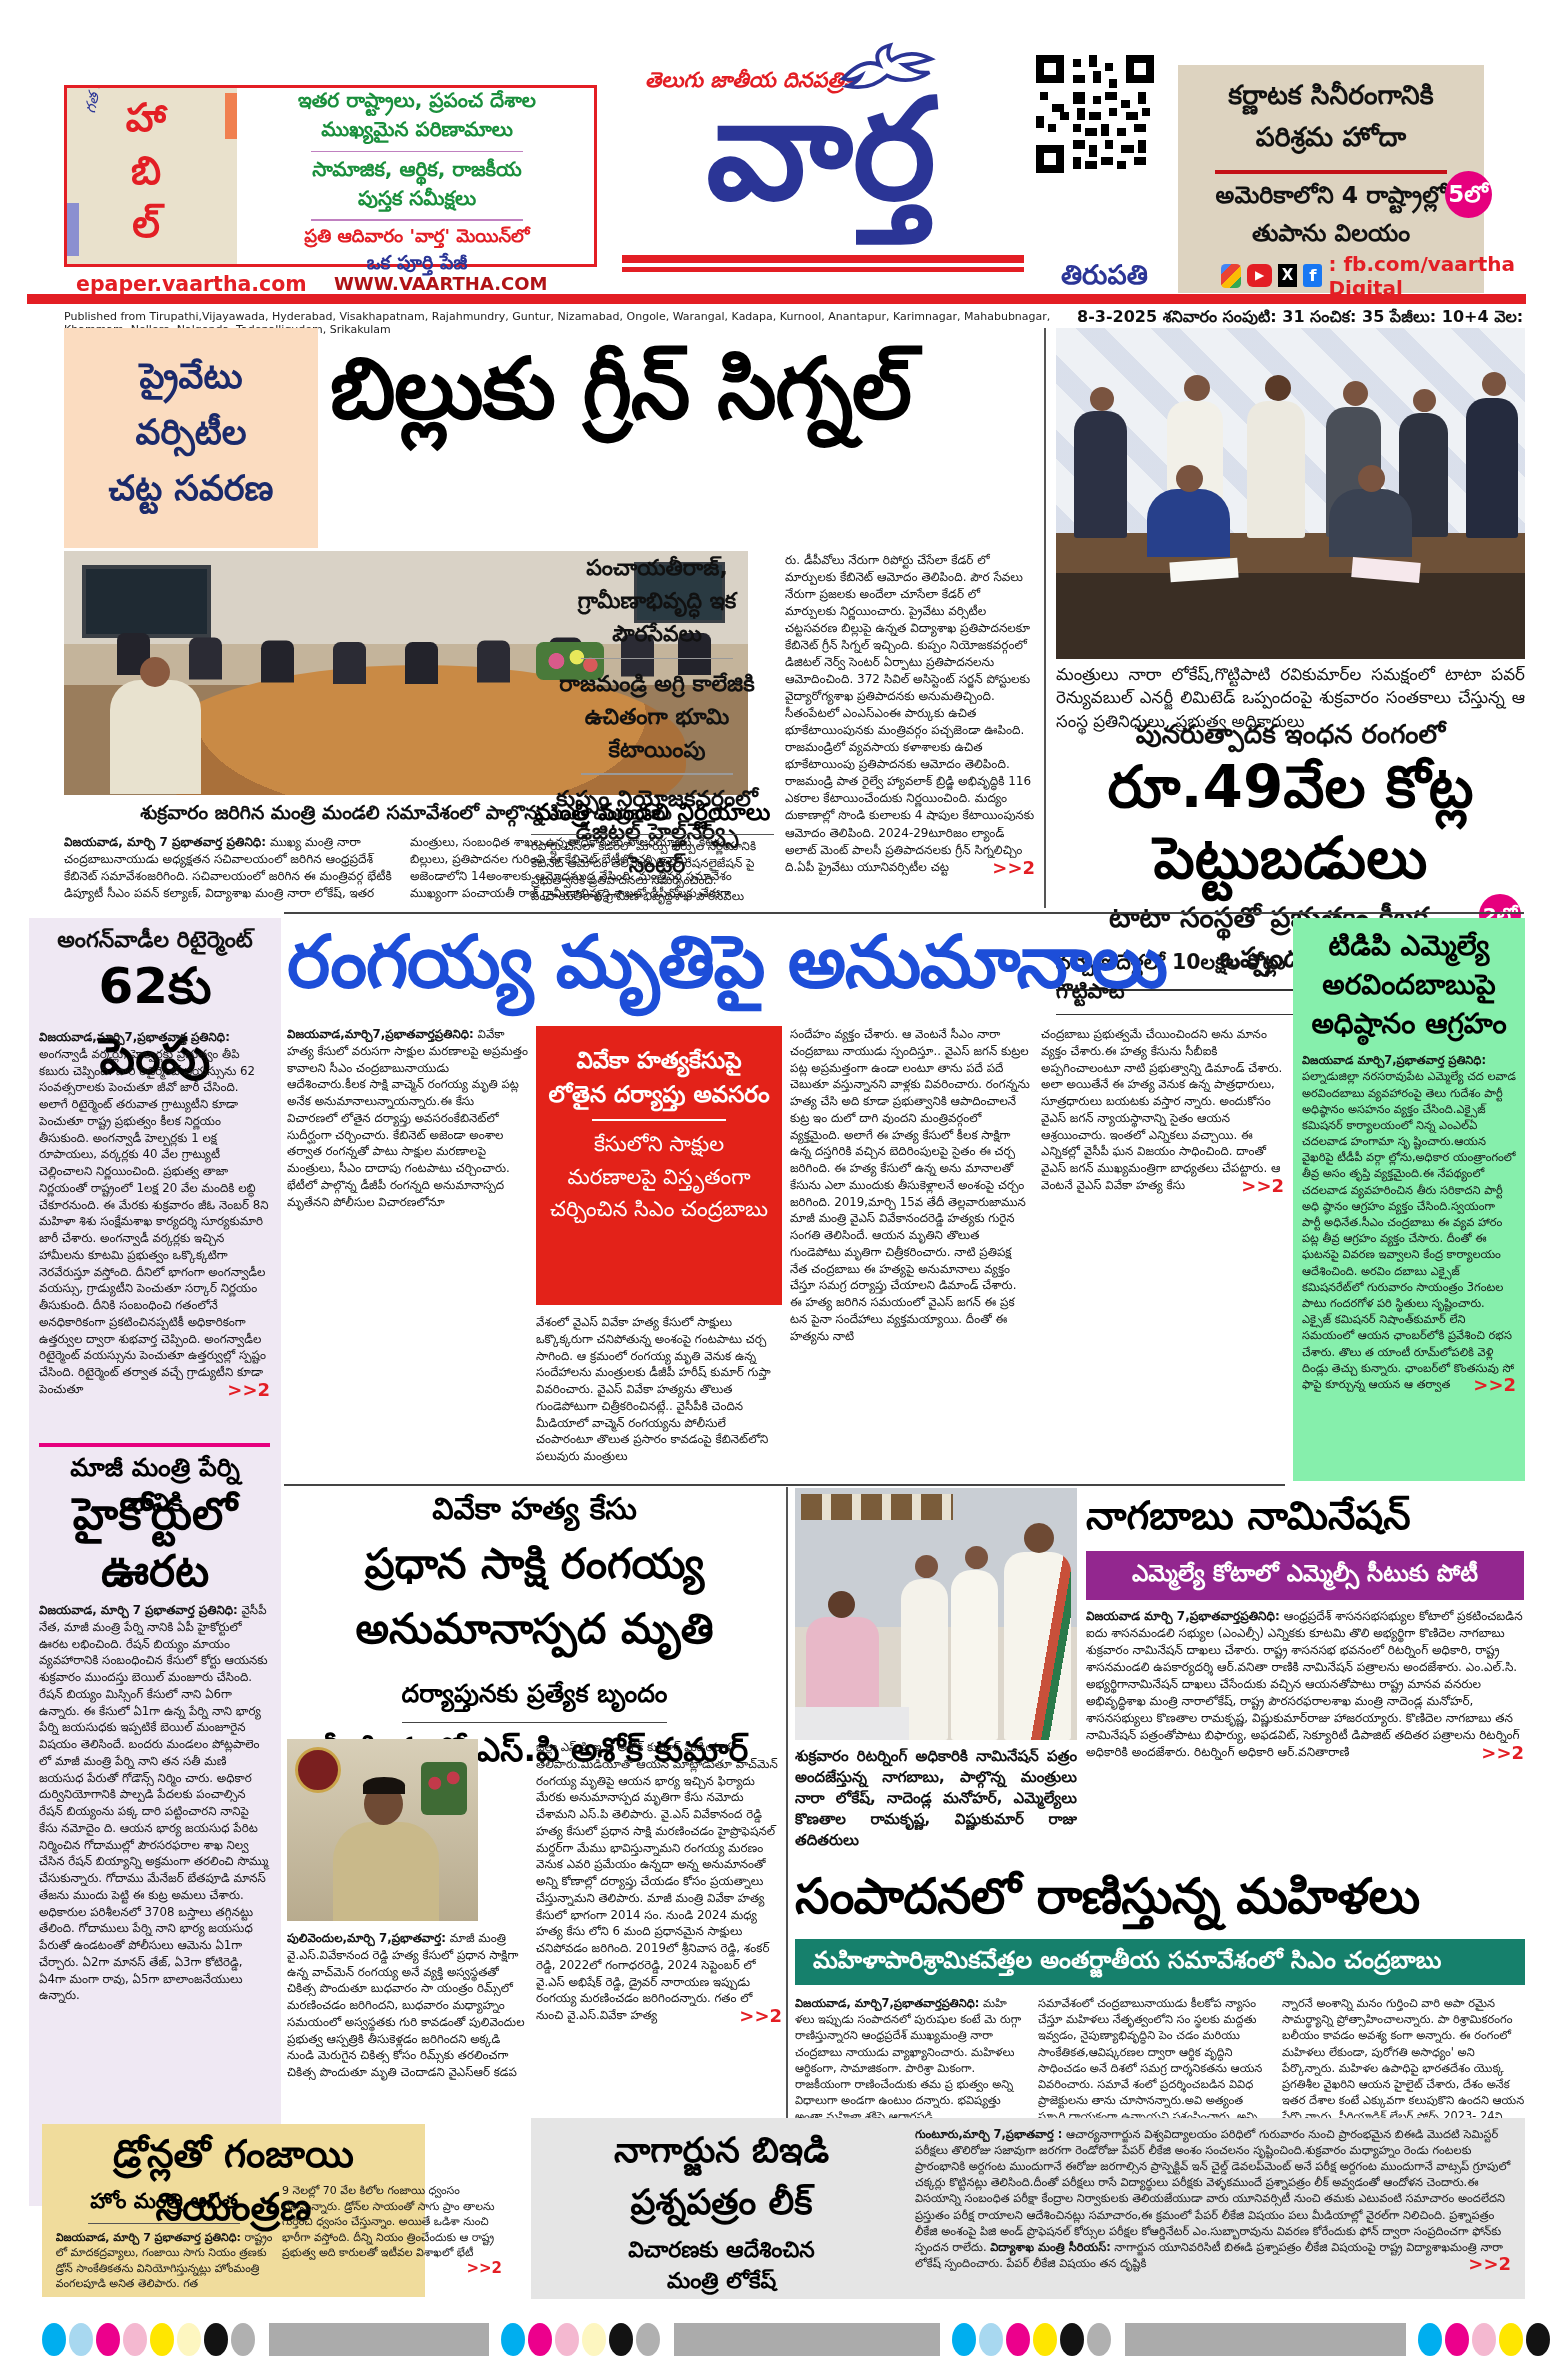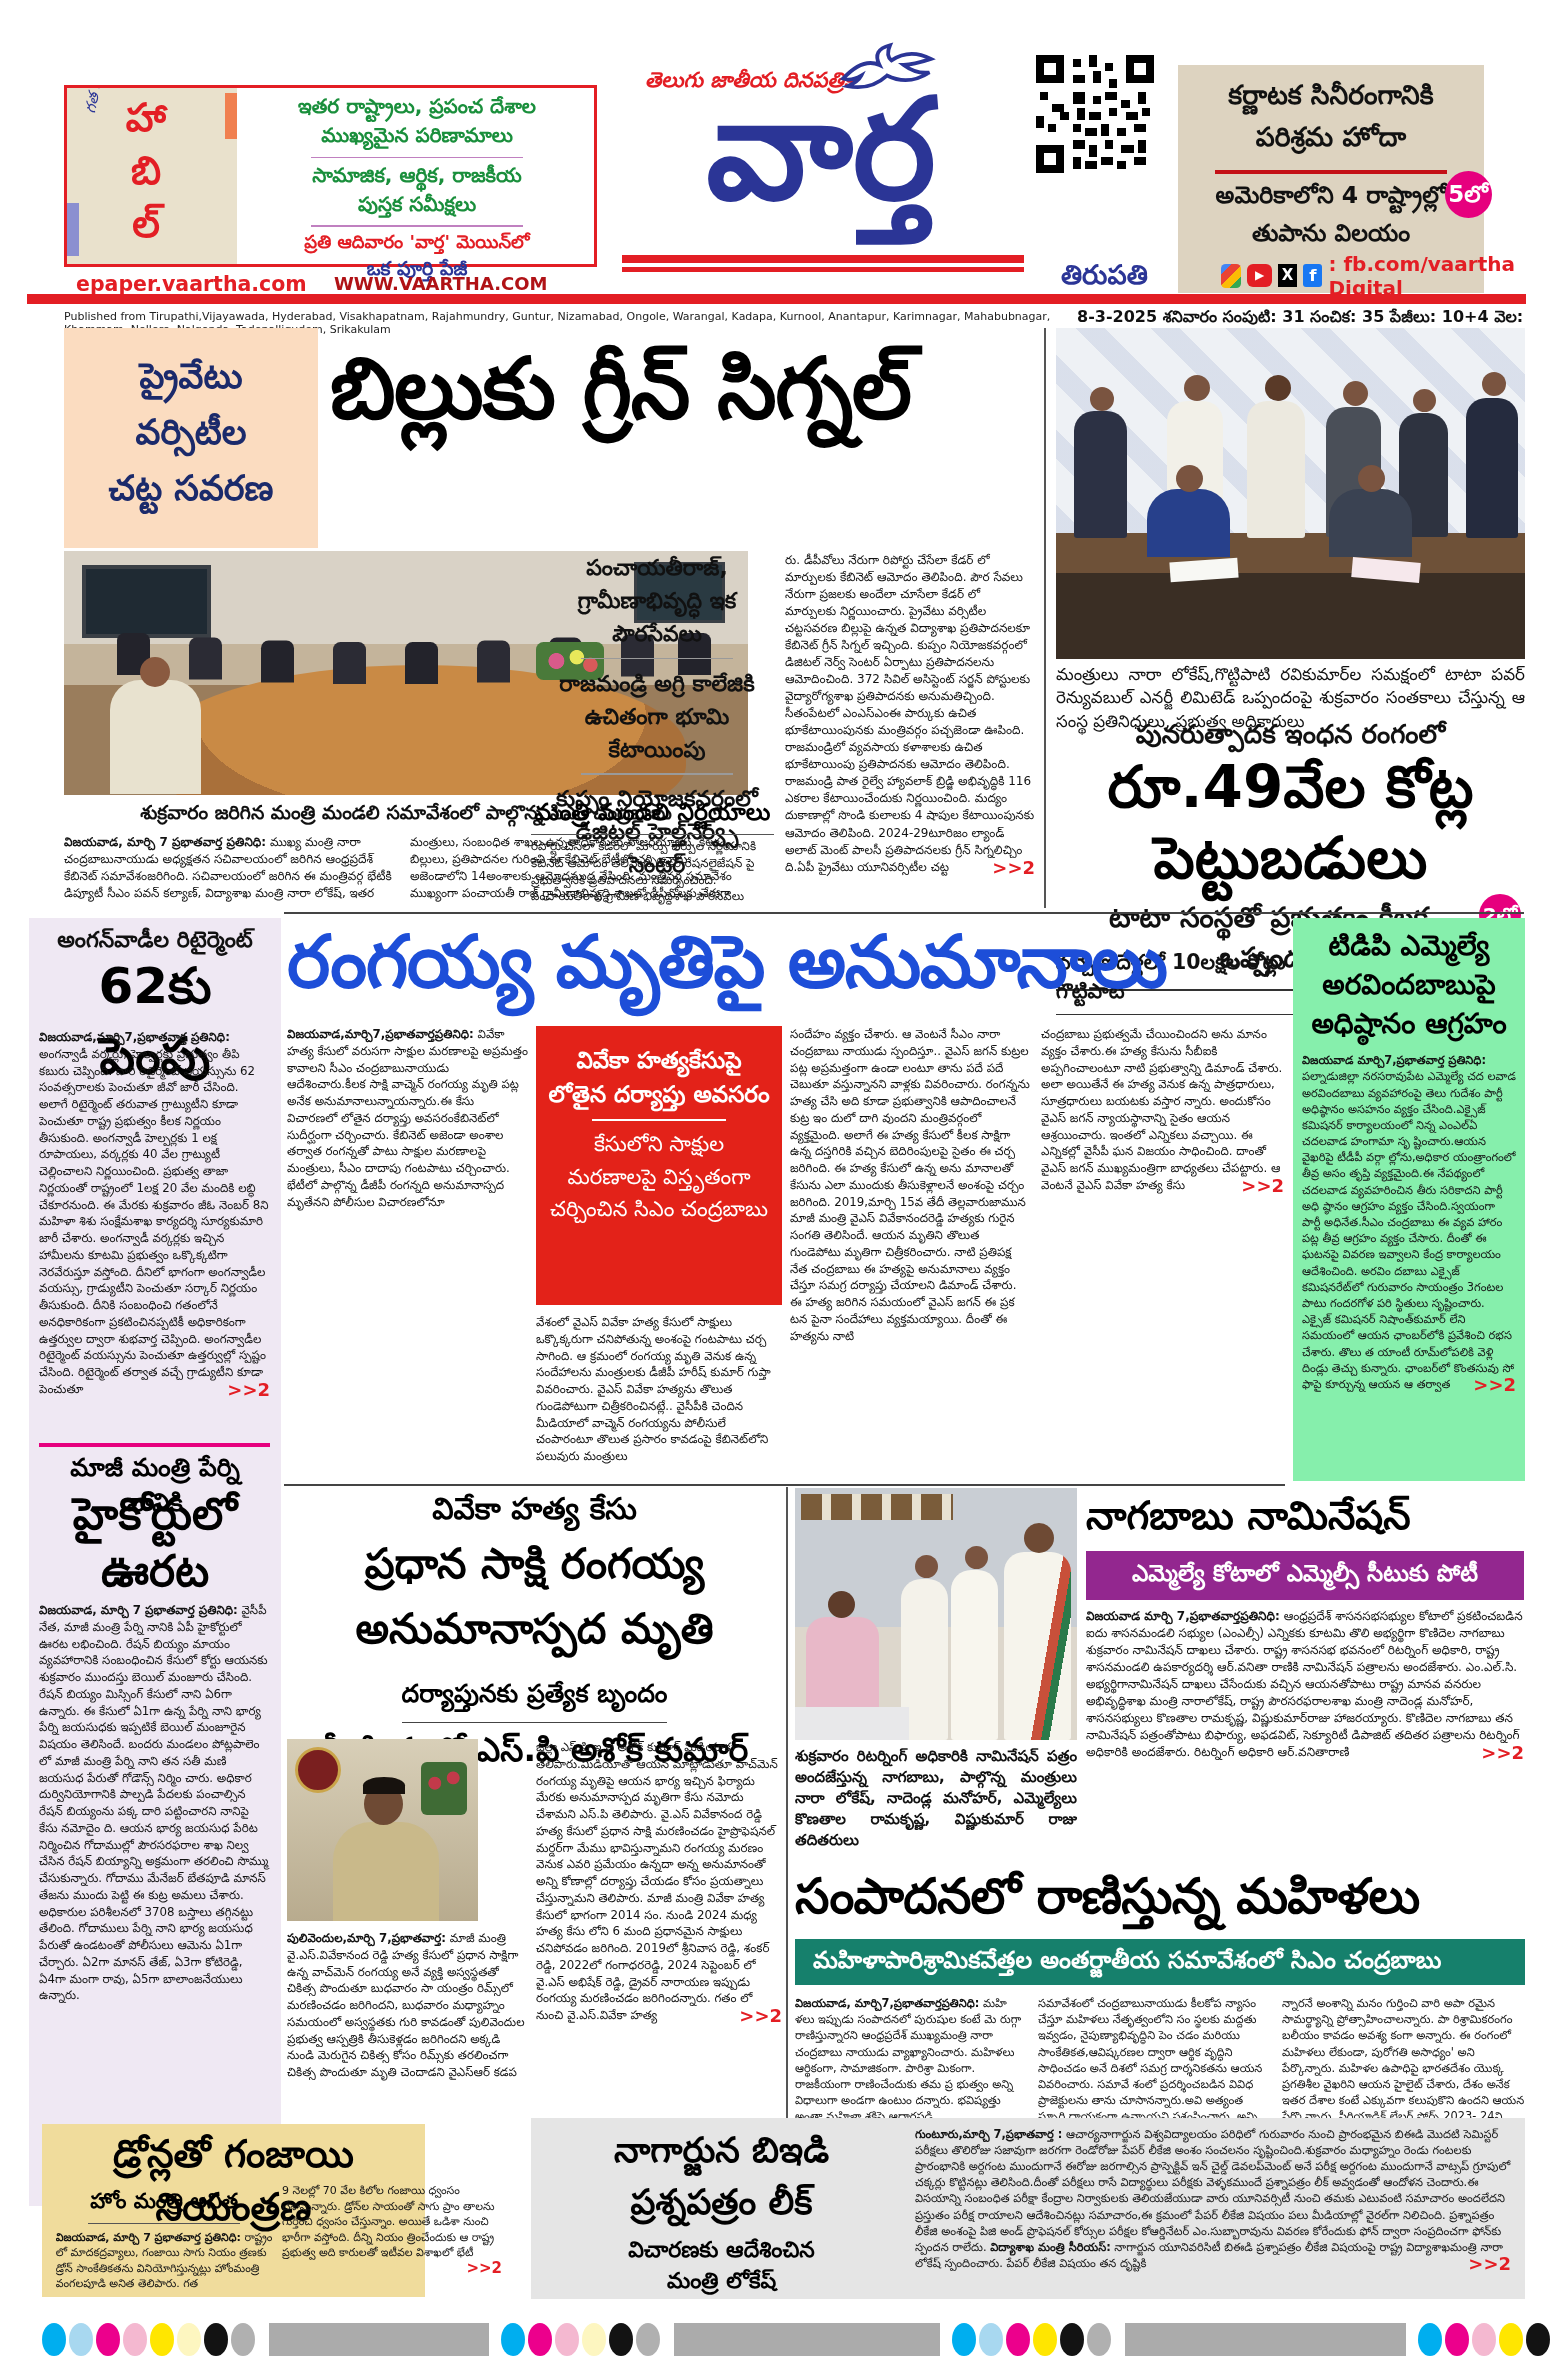--- a/index.html
+++ b/index.html
@@ -25,21 +25,21 @@
 
 <div class="abs" style="left:0;top:0;width:1552px;height:325px">
 
   <div class="abs" style="left:64px;top:85px;width:533px;height:182px;border:3px solid #e31e24;display:flex">
     <div class="abs" style="left:0;top:0;width:170px;height:176px;background:#e9e1cc;overflow:hidden">
       <div style="writing-mode:vertical-rl;text-orientation:upright;font-weight:900;color:#e31e24;font-size:39px;line-height:1;margin:4.6px auto;height:167px;text-align:center">హాబిల్</div>
       <div class="abs" style="left:13.7px;top:23px;width:144px;color:#2b3596;font-size:15px;font-style:italic;transform:rotate(-78deg);transform-origin:left top;white-space:nowrap">గత వారం రోజులపై విశ్లేషణ</div>
       <div class="abs" style="right:0;top:4.6px;width:12px;height:46px;background:#f08050"></div>
       <div class="abs" style="left:0;bottom:7.6px;width:12px;height:53px;background:#8b8fd0"></div>
     </div>
-    <div class="abs ctr" style="left:173px;top:0;width:354px;height:176px;background:#fff;padding-top:6px">
+    <div class="abs ctr" style="left:173px;top:0;width:354px;height:176px;background:#fff;">
       <div style="color:#1a8f3c;font-weight:bold;font-size:20px">ఇతర రాష్ట్రాలు, ప్రపంచ దేశాల</div>
       <div style="color:#1a8f3c;font-weight:bold;font-size:20px">ముఖ్యమైన పరిణామాలు</div>
       <div style="width:60%;height:1.5px;background:#c080c0;margin:4.6px auto"></div>
       <div style="color:#1a8f3c;font-weight:bold;font-size:20px">సామాజిక, ఆర్థిక, రాజకీయ</div>
       <div style="color:#1a8f3c;font-weight:bold;font-size:20px">పుస్తక సమీక్షలు</div>
       <div style="width:60%;height:1.5px;background:#c080c0;margin:4.6px auto"></div>
       <div style="color:#e31e24;font-weight:bold;font-size:18px">ప్రతి ఆదివారం 'వార్త' మెయిన్‌లో</div>
       <div style="color:#2b3596;font-weight:700;font-size:19px">ఒక పూర్తి పేజీ</div>
     </div>
   </div>

